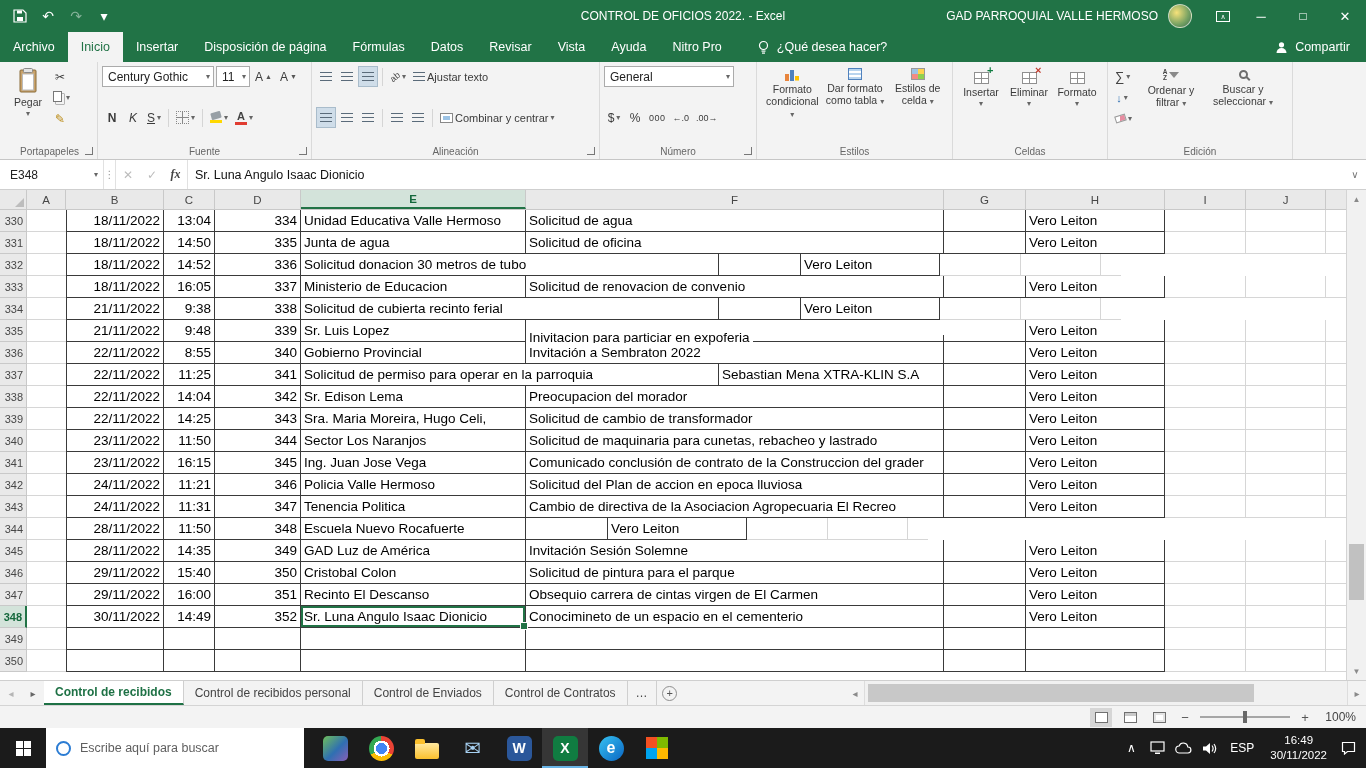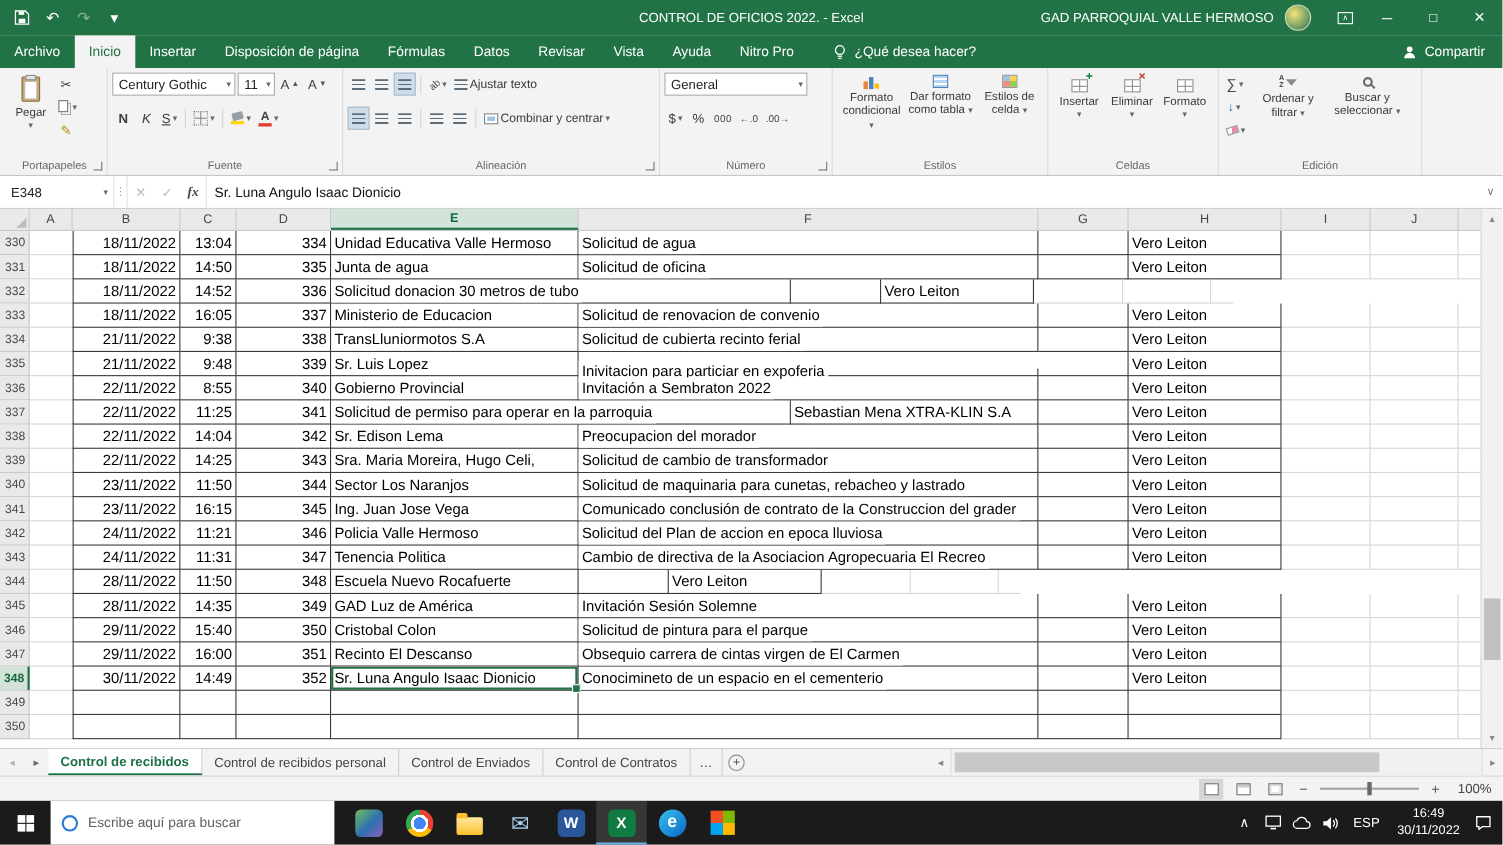--- a/index.html
+++ b/index.html
@@ -26,21 +26,21 @@
 .rtabs{display:flex;align-items:stretch}
 .rtab{padding:0 13px;display:flex;align-items:center;font-size:12.5px;white-space:nowrap}
 .rtab.active{background:#f3f3f3;color:#217346}
 .tellme{display:flex;align-items:center;gap:7px;margin-left:22px;font-size:12.5px;white-space:nowrap}
 .share{margin-left:auto;display:flex;align-items:center;gap:7px;padding-right:16px;font-size:12.5px}
 
 
 .ribbon{height:98px;background:#f3f3f3;display:flex;align-items:stretch;border-bottom:1px solid #c6c6c6;flex:0 0 auto;padding-left:2px}
 .grp{position:relative;padding:4px 3px 16px 4px;border-right:1px solid #dadada;display:flex;flex-direction:column;flex:0 0 auto}
 .gc{flex:1;display:flex;align-items:flex-start}
-.gc.col{flex-direction:column;gap:10px}
+.gc.col{flex-direction:column;gap:20px}
 .row{display:flex;align-items:center}
 .minicol{display:flex;flex-direction:column;align-items:flex-start}
 .grp-label{position:absolute;bottom:2px;left:0;right:0;text-align:center;font-size:10px;color:#666}
 .launch{position:absolute;right:4px;bottom:4px;width:8px;height:8px;border-right:1px solid #777;border-bottom:1px solid #777}
 .sb{min-width:20px;height:21px;display:inline-flex;align-items:center;justify-content:center;gap:2px;padding:0 3px;font-size:12px;color:#3b3b3b}
 .sb.pressed{background:#cfdde9;border:1px solid #a9bccb}
 .arr{font-size:8px;color:#666;line-height:1}
 .bb{display:flex;flex-direction:column;align-items:center;justify-content:flex-start;gap:2px;padding:2px;font-size:10.5px;color:#3b3b3b;text-align:center;line-height:1.15}
 .vsep{width:1px;height:18px;background:#d5d5d5;margin:0 3px}
 .combo{display:flex;align-items:center;justify-content:space-between;background:#fff;border:1px solid #ababab;height:21px;padding:0 3px 0 5px;font-size:12px;color:#222;white-space:nowrap;overflow:hidden}
@@ -544,21 +544,20 @@
             <div class="cell" style="width: 81px;"></div>
             <div class="cell" style="width: 80px;"></div>
             <div class="cell kf" style="width: 20px;"></div>
           </div>
           <div class="grow">
             <div class="rh">334</div>
             <div class="cell ca" style="width: 39px;"></div>
             <div class="cell dk rt bl" style="width: 98px;">21/11/2022</div>
             <div class="cell dk rt" style="width: 51px;">9:38</div>
             <div class="cell dk rt" style="width: 86px;">338</div>
-            <div class="cell dk" style="width: 225px;">TransLluniormotos S.A</div>
             <div class="cell dk cf" style="width: 418px;">
               <span class="ft">Solicitud de cubierta recinto ferial</span>
             </div>
             <div class="cell dk" style="width: 82px;"></div>
             <div class="cell dk" style="width: 139px;">Vero Leiton</div>
             <div class="cell" style="width: 81px;"></div>
             <div class="cell" style="width: 80px;"></div>
             <div class="cell kf" style="width: 20px;"></div>
           </div>
           <div class="grow">

